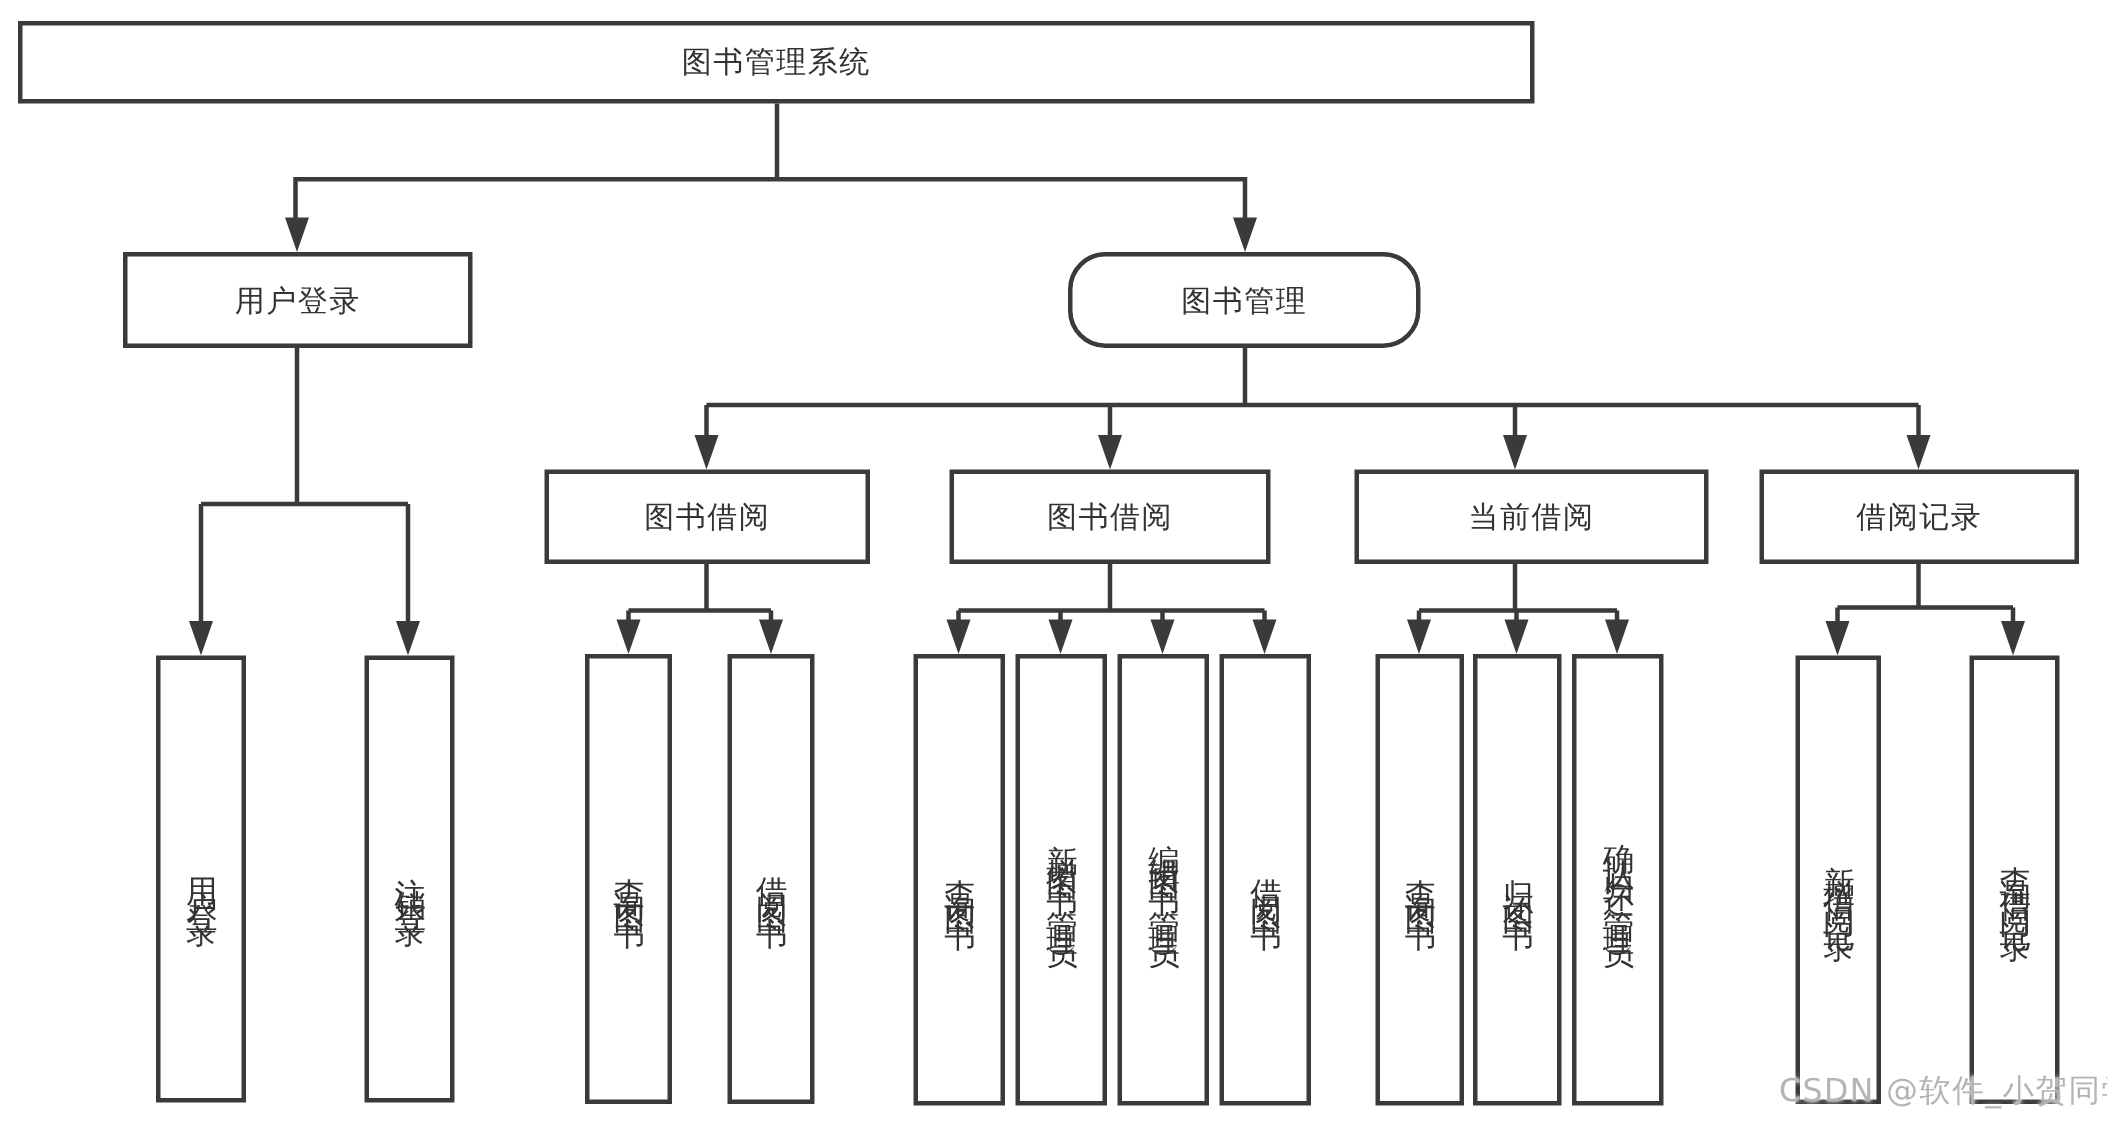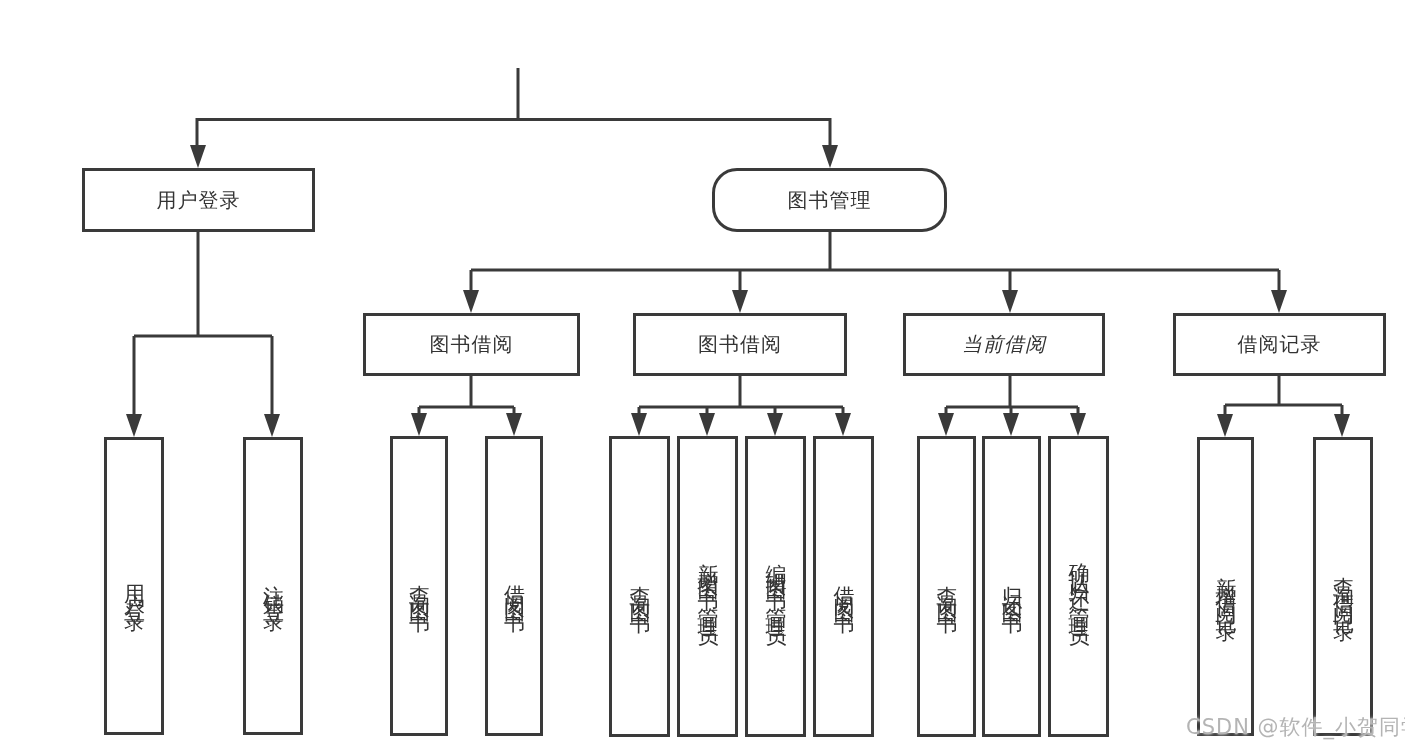--- a/index.html
+++ b/index.html
@@ -111,35 +111,38 @@
       <polygon points="775,436 767,413 783,413"></polygon>
       <polygon points="843,436 835,413 851,413"></polygon>
       <polygon points="946,436 938,413 954,413"></polygon>
       <polygon points="1011,436 1003,413 1019,413"></polygon>
       <polygon points="1078,436 1070,413 1086,413"></polygon>
       <polygon points="1225,437 1217,414 1233,414"></polygon>
       <polygon points="1342,437 1334,414 1350,414"></polygon>
     </g>
   </svg>
 
+  <div class="node" style="left:12px; top:14px; width:1011px; height:55px;">
+    <span class="hlabel">图书管理系统</span>
+  </div>
 
   <div class="node" style="left:82px; top:168px; width:233px; height:64px;">
     <span class="hlabel">用户登录</span>
   </div>
   <div class="node" style="left:712px; top:168px; width:235px; height:64px;border-radius:25px;">
     <span class="hlabel">图书管理</span>
   </div>
 
   <div class="node" style="left:363px; top:313px; width:217px; height:63px;">
     <span class="hlabel">图书借阅</span>
   </div>
   <div class="node" style="left:633px; top:313px; width:214px; height:63px;">
     <span class="hlabel">图书借阅</span>
   </div>
-  <div class="node" style="left:903px; top:313px; width:202px; height:63px;font-style:italic;">
+  <div class="node" style="left:903px; top:313px; width:236px; height:63px;">
     <span class="hlabel">当前借阅</span>
   </div>
   <div class="node" style="left:1173px; top:313px; width:213px; height:63px;">
     <span class="hlabel">借阅记录</span>
   </div>
 
   <div class="node" style="left:104px; top:437px; width:60px; height:298px;">
     <span class="vlabel">用户登录</span>
   </div>
   <div class="node" style="left:243px; top:437px; width:60px; height:298px;">

